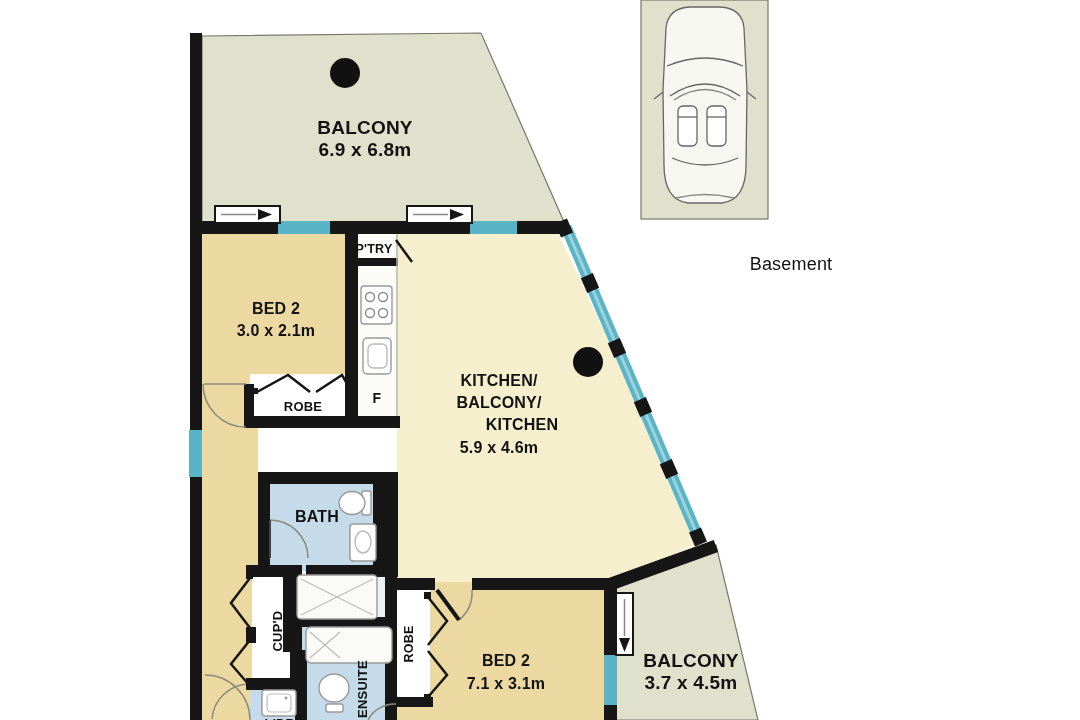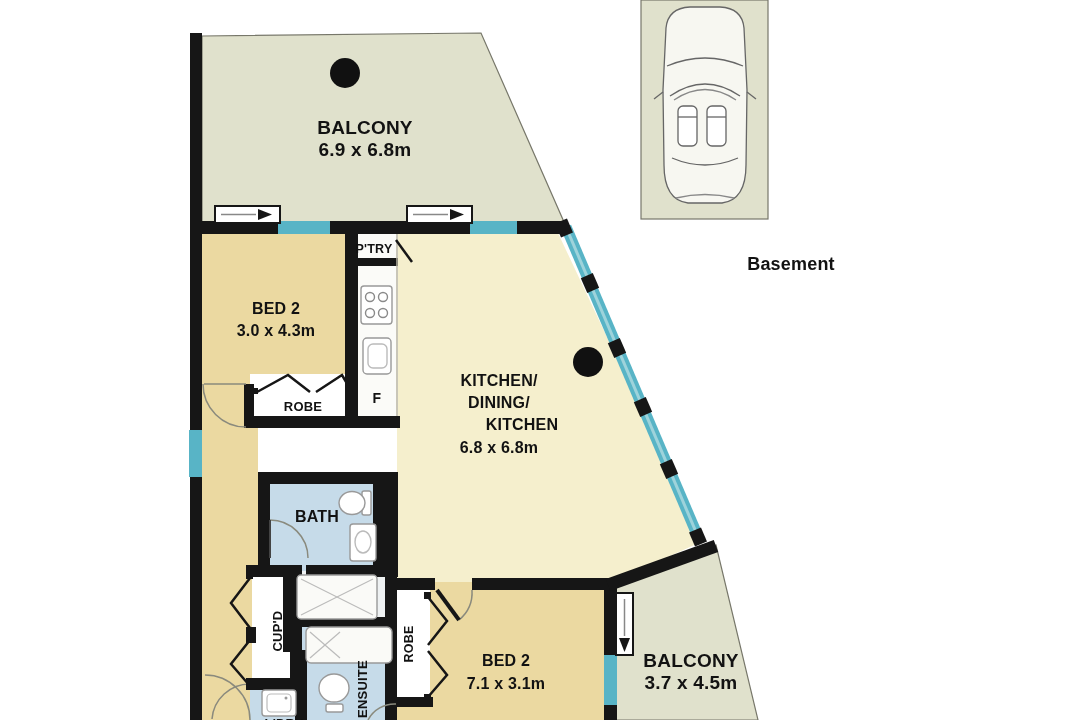--- a/index.html
+++ b/index.html
@@ -10,21 +10,21 @@
   .stage svg{position:absolute;left:0;top:0;}
   .lbl{
     position:absolute;color:#121212;font-weight:bold;white-space:nowrap;
     transform:translate(-50%,-50%);letter-spacing:.2px;line-height:1;
   }
   .fs20{font-size:16px}
   .fs19{font-size:19px}
   .fs14{font-size:14px}
   .fs13{font-size:13px}
   .fs12{font-size:12.5px}
-  .normal{font-weight:bold;font-size:18px}
+  .normal{font-weight:normal;font-size:18px}
   .vert{transform:translate(-50%,-50%) rotate(-90deg)}
 </style>
 </head>
 <body>
 
 <div class="stage">
 
   <svg width="1080" height="720" viewBox="0 0 1080 720">
 
     <g>
@@ -211,30 +211,30 @@
       </g>
     </g>
   </svg>
 
   <div class="lbl fs19" style="left:365px;top:127px">BALCONY</div>
   <div class="lbl fs19" style="left:365px;top:149px">6.9 x 6.8m</div>
 
   <div class="lbl normal" style="left:791px;top:264px">Basement</div>
 
   <div class="lbl fs20" style="left:276px;top:309px">BED 2</div>
-  <div class="lbl fs20" style="left:276px;top:331px">3.0 x 4.3m</div>
+  <div class="lbl fs20" style="left:276px;top:331px">3.0 x 2.1m</div>
 
   <div class="lbl fs12" style="left:374px;top:249px">P'TRY</div>
   <div class="lbl fs14" style="left:377px;top:398px">F</div>
   <div class="lbl fs13" style="left:303px;top:406px">ROBE</div>
 
   <div class="lbl fs20" style="left:499px;top:381px">KITCHEN/</div>
-  <div class="lbl fs20" style="left:499px;top:403px">DINING/</div>
+  <div class="lbl fs20" style="left:499px;top:403px">BALCONY/</div>
   <div class="lbl fs20" style="left:522px;top:425px">KITCHEN</div>
-  <div class="lbl fs20" style="left:499px;top:448px">6.8 x 6.8m</div>
+  <div class="lbl fs20" style="left:499px;top:448px">5.9 x 4.6m</div>
 
   <div class="lbl fs20" style="left:317px;top:517px">BATH</div>
 
   <div class="lbl fs13 vert" style="left:277px;top:631px">CUP'D</div>
   <div class="lbl fs13 vert" style="left:362px;top:689px">ENSUITE</div>
   <div class="lbl fs12 vert" style="left:409px;top:644px">ROBE</div>
 
   <div class="lbl fs20" style="left:506px;top:661px">BED 2</div>
   <div class="lbl fs20" style="left:506px;top:684px">7.1 x 3.1m</div>
 

